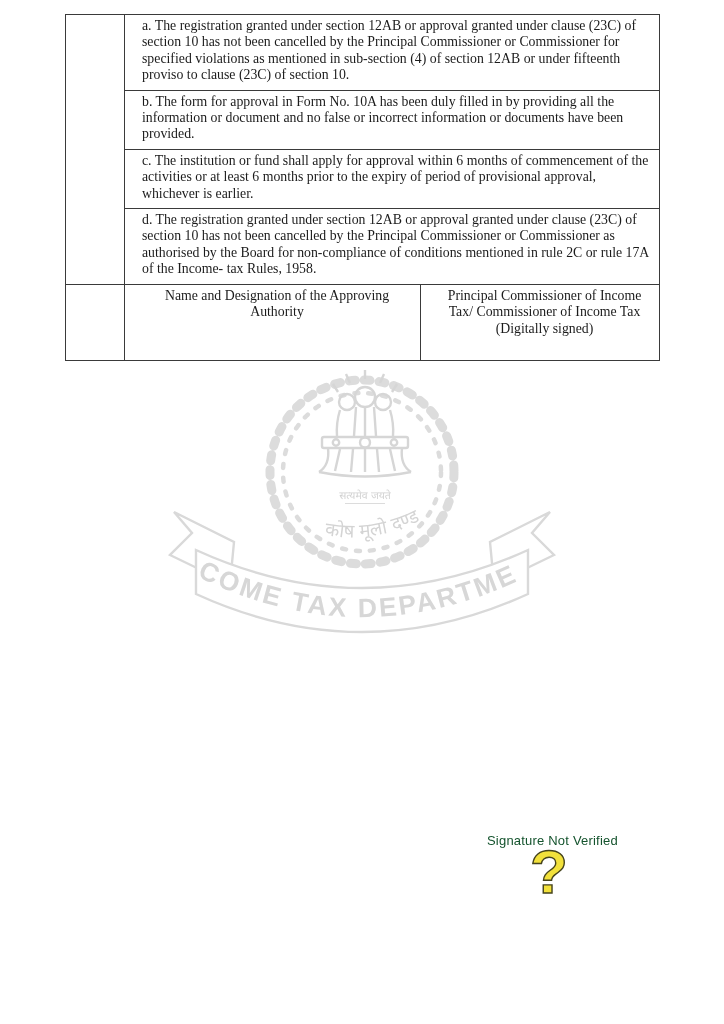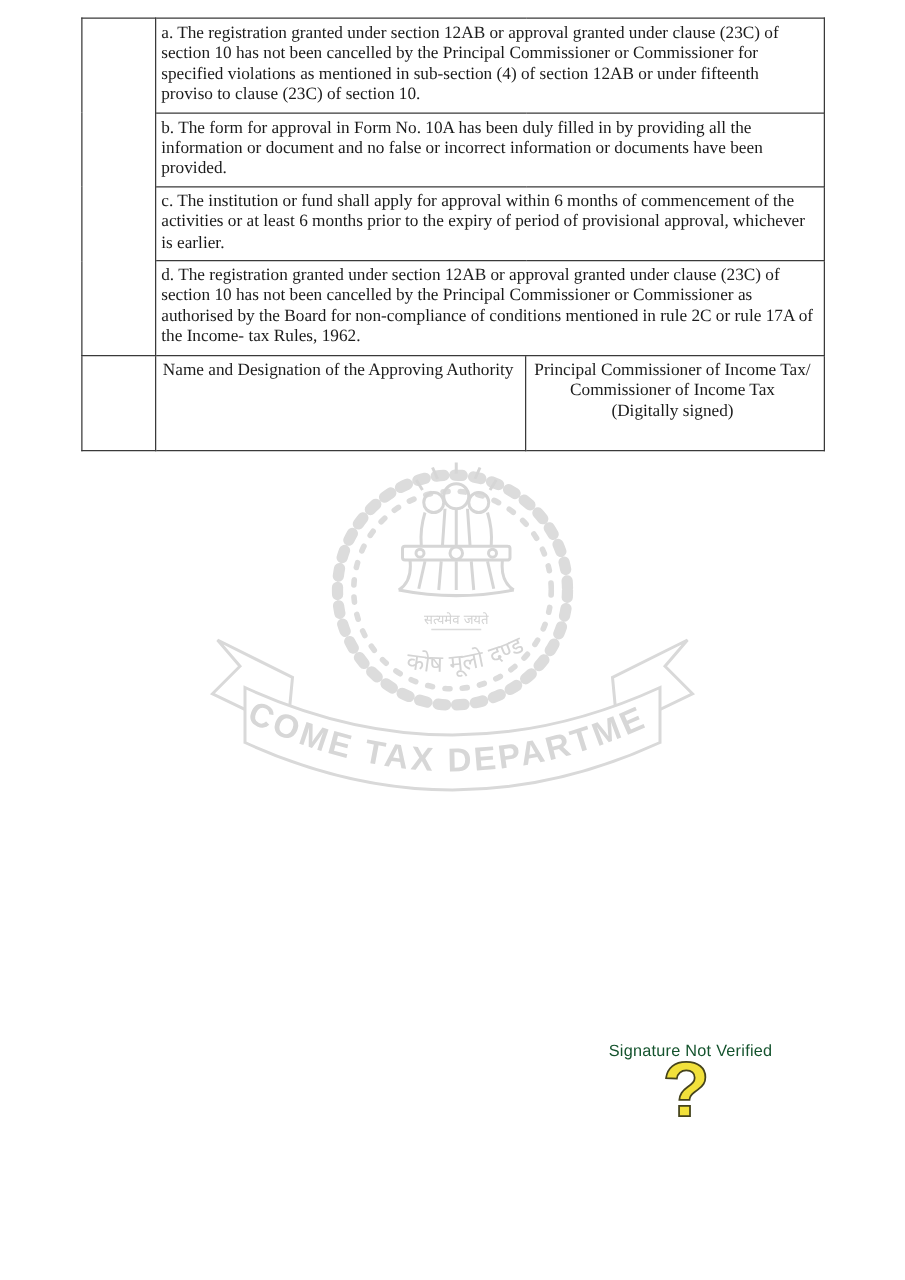--- a/index.html
+++ b/index.html
@@ -17,21 +17,21 @@
     position:absolute;left:65px;top:14px;
     width:594px;
     border-collapse:collapse;
     table-layout:fixed;
   }
   table.cond td{
     border:1px solid #3a3a3a;
     vertical-align:top;
     font-size:13.8px;
     line-height:16.4px;
-    padding:3px 8px 6px 4px;
+    padding:3px 8px 6px 17px;
   }
   td.spacer{padding:0;}
   tr.lastrow td{height:66px;text-align:center;}
   .val-note{margin-top:13px;font-family:Liberation Serif, serif;}
   .cellp{margin:0;}
 
   
   .watermark{
     position:absolute;left:162px;top:368px;
     width:400px;height:322px;
@@ -127,21 +127,21 @@
       <td class="spacer" rowspan="4"></td>
       <td colspan="2">a. The registration granted under section 12AB or approval granted under clause (23C) of section 10 has not been cancelled by the Principal Commissioner or Commissioner for specified violations as mentioned in sub-section (4) of section 12AB or under fifteenth proviso to clause (23C) of section 10.</td>
     </tr>
     <tr>
       <td colspan="2">b. The form for approval in Form No. 10A has been duly filled in by providing all the information or document and no false or incorrect information or documents have been provided.</td>
     </tr>
     <tr>
       <td colspan="2">c. The institution or fund shall apply for approval within 6 months of commencement of the activities or at least 6 months prior to the expiry of period of provisional approval, whichever is earlier.</td>
     </tr>
     <tr>
-      <td colspan="2">d. The registration granted under section 12AB or approval granted under clause (23C) of section 10 has not been cancelled by the Principal Commissioner or Commissioner as authorised by the Board for non-compliance of conditions mentioned in rule 2C or rule 17A of the Income- tax Rules, 1962.</td>
+      <td colspan="2">d. The registration granted under section 12AB or approval granted under clause (23C) of section 10 has not been cancelled by the Principal Commissioner or Commissioner as authorised by the Board for non-compliance of conditions mentioned in rule 2C or rule 17A of the Income- tax Rules, 1958.</td>
     </tr>
     <tr class="lastrow">
       <td class="spacer"></td>
       <td>Name and Designation of the Approving Authority</td>
       <td>
         <p class="cellp">Principal Commissioner of Income Tax/ Commissioner of Income Tax</p>
         <p class="cellp val-note">(Digitally signed)</p>
       </td>
     </tr>
   </tbody>

